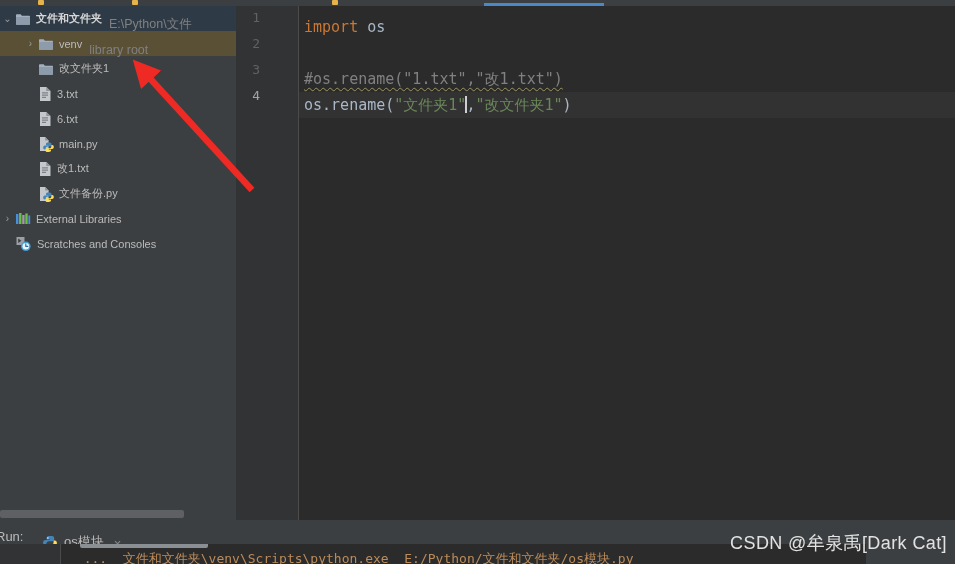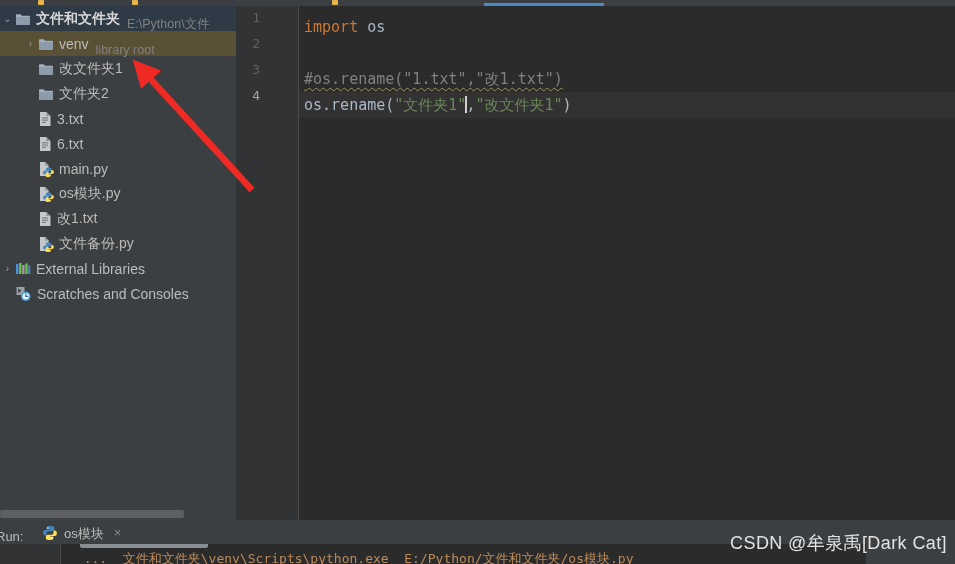--- a/index.html
+++ b/index.html
@@ -51,21 +51,21 @@
     width: 15px; flex: 0 0 15px;
     text-align: center;
     color: #9a9a9a;
     font-size: 10px;
     line-height: 1;
   }
   .arrow.spacer { color: transparent; }
 
   .tree-label {
     color: #bbbbbb;
-    font-size: 14px;
+    font-size: 11px;
     margin-left: 5px;
   }
   .tree-label.bold { font-weight: bold; color: #d6d6d6; }
   .tree-sub {
     color: #808080;
     font-size: 12.5px;
     margin-left: 7px;
     font-weight: normal;
     margin-top: 12px;
   }
@@ -148,21 +148,21 @@
   #run-panel {
     position: absolute; left: 0; top: 520px; width: 955px; height: 44px;
     background: #3c3f41;
   }
   #run-label {
     position: absolute; left: -4px; top: 9px;
     font-size: 13px; color: #bbbbbb;
   }
   #run-tab {
     position: absolute; left: 42px; top: 5px;
-    height: 26px; display: flex; align-items: flex-start; gap: 6px;
+    height: 26px; display: flex; align-items: flex-end; gap: 6px;
   }
   #run-tab-underline {
     position: absolute; left: 33px; top: 29px; width: 118px; height: 3px;
     background: #9aa0a6;
   }
   #run-tab-label { color: #bbbbbb; font-size: 13px; }
   #run-tab-close { color: #888888; font-size: 13px; margin-left: 4px; }
 
   #console-strip {
     position: absolute; left: 0; top: 544px; width: 866px; height: 20px;
@@ -234,30 +234,20 @@
       <span class="ico ico-folder">
         <svg viewBox="0 0 16 14" width="16" height="14">
           <path d="M1 3.2c0-.6.4-1 1-1h3.6l1.3 1.5H14c.6 0 1 .4 1 1v7.1c0 .6-.4 1-1 1H2c-.6 0-1-.4-1-1V3.2z" fill="#a0b0c0"></path>
           <path d="M1 5.1h14v6.7c0 .6-.4 1-1 1H2c-.6 0-1-.4-1-1V5.1z" fill="#8d9bab"></path>
         </svg>
       </span>
       <span class="tree-label">改文件夹1</span>
     </div>
     <div class="tree-row indent-2">
       <span class="arrow spacer">&nbsp;</span>
-      <span class="ico ico-folder">
-        <svg viewBox="0 0 16 14" width="16" height="14">
-          <path d="M1 3.2c0-.6.4-1 1-1h3.6l1.3 1.5H14c.6 0 1 .4 1 1v7.1c0 .6-.4 1-1 1H2c-.6 0-1-.4-1-1V3.2z" fill="#a0b0c0"></path>
-          <path d="M1 5.1h14v6.7c0 .6-.4 1-1 1H2c-.6 0-1-.4-1-1V5.1z" fill="#8d9bab"></path>
-        </svg>
-      </span>
-      <span class="tree-label">文件夹2</span>
-    </div>
-    <div class="tree-row indent-2">
-      <span class="arrow spacer">&nbsp;</span>
       <span class="ico ico-file">
         <svg viewBox="0 0 14 16" width="14" height="16">
           <path d="M2 1h6.3L12.5 5v10H2z" fill="#c4c8cc"></path>
           <path d="M8.3 1L12.5 5H8.3z" fill="#8e9396"></path>
           <rect x="4" y="6.4" width="6" height="1" fill="#6d7276"></rect>
           <rect x="4" y="8.6" width="6" height="1" fill="#6d7276"></rect>
           <rect x="4" y="10.8" width="4" height="1" fill="#6d7276"></rect>
         </svg>
       </span>
       <span class="tree-label">3.txt</span>
@@ -279,32 +269,20 @@
       <span class="arrow spacer">&nbsp;</span>
       <span class="ico ico-py">
         <svg viewBox="0 0 16 16" width="16" height="16">
           <path d="M2 1h5.2L10.6 4.4V15H2z" fill="#c4c8cc"></path>
           <path d="M7.2 1l3.4 3.4H7.2z" fill="#8e9396"></path>
           <path d="M10.2 6.6c-1.2 0-2.2.4-2.2 1.4v1.2h2.4v.4H6.9c-1 0-1.7.7-1.7 2 0 1.3.5 2 1.6 2h.9v-1.4c0-1 .9-1.8 1.9-1.8h2.3c.9 0 1.6-.6 1.6-1.5V8c0-.8-.7-1.3-1.6-1.4h-1.7z" fill="#4584b6"></path>
           <path d="M10.8 16c1.2 0 2.2-.4 2.2-1.4v-1.2h-2.4v-.4h3.5c1 0 1.7-.7 1.7-2 0-1.3-.5-2-1.6-2h-.9v1.4c0 1-.9 1.8-1.9 1.8H9.1c-.9 0-1.6.6-1.6 1.5v1c0 .8.7 1.3 1.6 1.4h1.7z" fill="#ffde57"></path>
         </svg>
       </span>
       <span class="tree-label">main.py</span>
-    </div>
-    <div class="tree-row indent-2">
-      <span class="arrow spacer">&nbsp;</span>
-      <span class="ico ico-py">
-        <svg viewBox="0 0 16 16" width="16" height="16">
-          <path d="M2 1h5.2L10.6 4.4V15H2z" fill="#c4c8cc"></path>
-          <path d="M7.2 1l3.4 3.4H7.2z" fill="#8e9396"></path>
-          <path d="M10.2 6.6c-1.2 0-2.2.4-2.2 1.4v1.2h2.4v.4H6.9c-1 0-1.7.7-1.7 2 0 1.3.5 2 1.6 2h.9v-1.4c0-1 .9-1.8 1.9-1.8h2.3c.9 0 1.6-.6 1.6-1.5V8c0-.8-.7-1.3-1.6-1.4h-1.7z" fill="#4584b6"></path>
-          <path d="M10.8 16c1.2 0 2.2-.4 2.2-1.4v-1.2h-2.4v-.4h3.5c1 0 1.7-.7 1.7-2 0-1.3-.5-2-1.6-2h-.9v1.4c0 1-.9 1.8-1.9 1.8H9.1c-.9 0-1.6.6-1.6 1.5v1c0 .8.7 1.3 1.6 1.4h1.7z" fill="#ffde57"></path>
-        </svg>
-      </span>
-      <span class="tree-label">os模块.py</span>
     </div>
     <div class="tree-row indent-2">
       <span class="arrow spacer">&nbsp;</span>
       <span class="ico ico-file">
         <svg viewBox="0 0 14 16" width="14" height="16">
           <path d="M2 1h6.3L12.5 5v10H2z" fill="#c4c8cc"></path>
           <path d="M8.3 1L12.5 5H8.3z" fill="#8e9396"></path>
           <rect x="4" y="6.4" width="6" height="1" fill="#6d7276"></rect>
           <rect x="4" y="8.6" width="6" height="1" fill="#6d7276"></rect>
           <rect x="4" y="10.8" width="4" height="1" fill="#6d7276"></rect>

